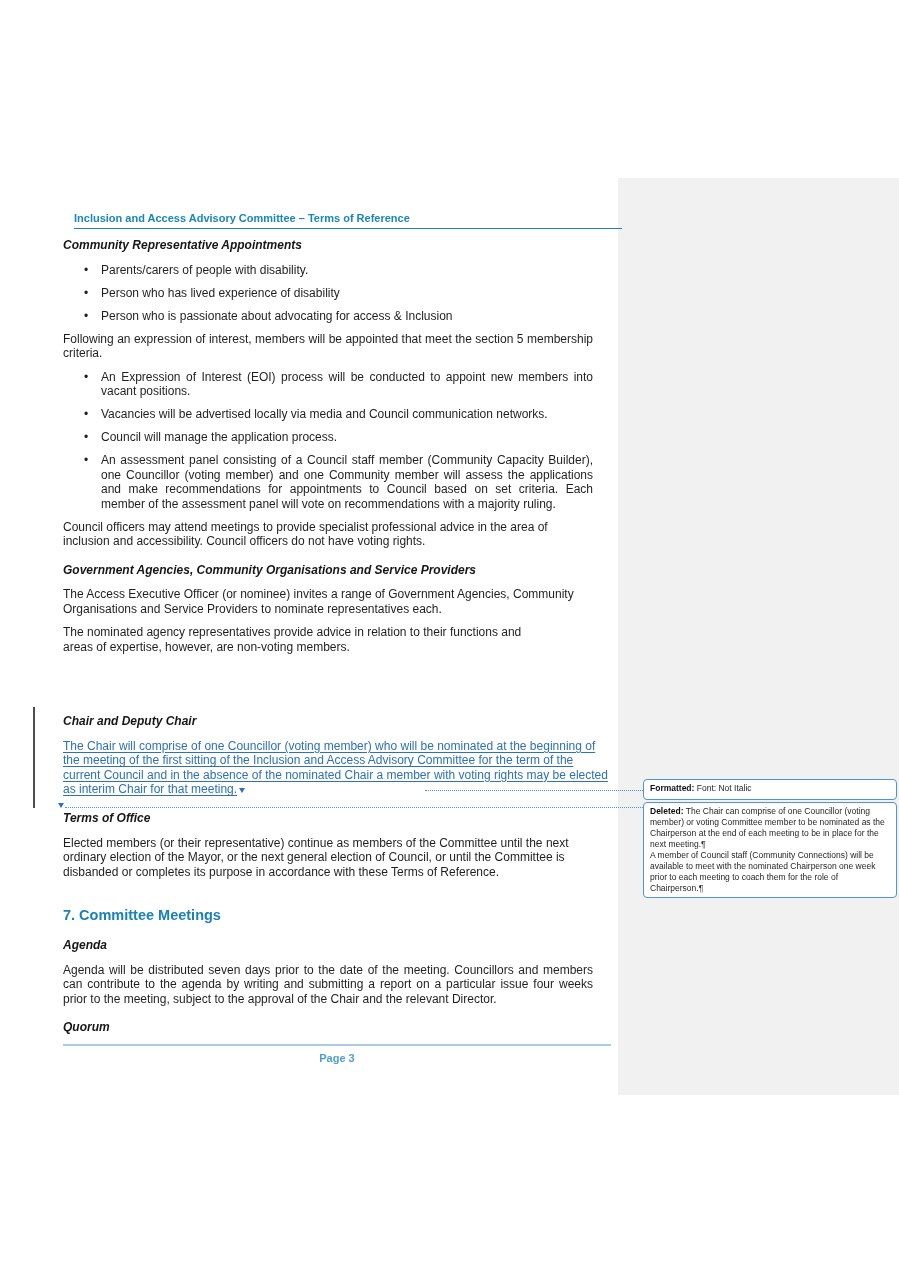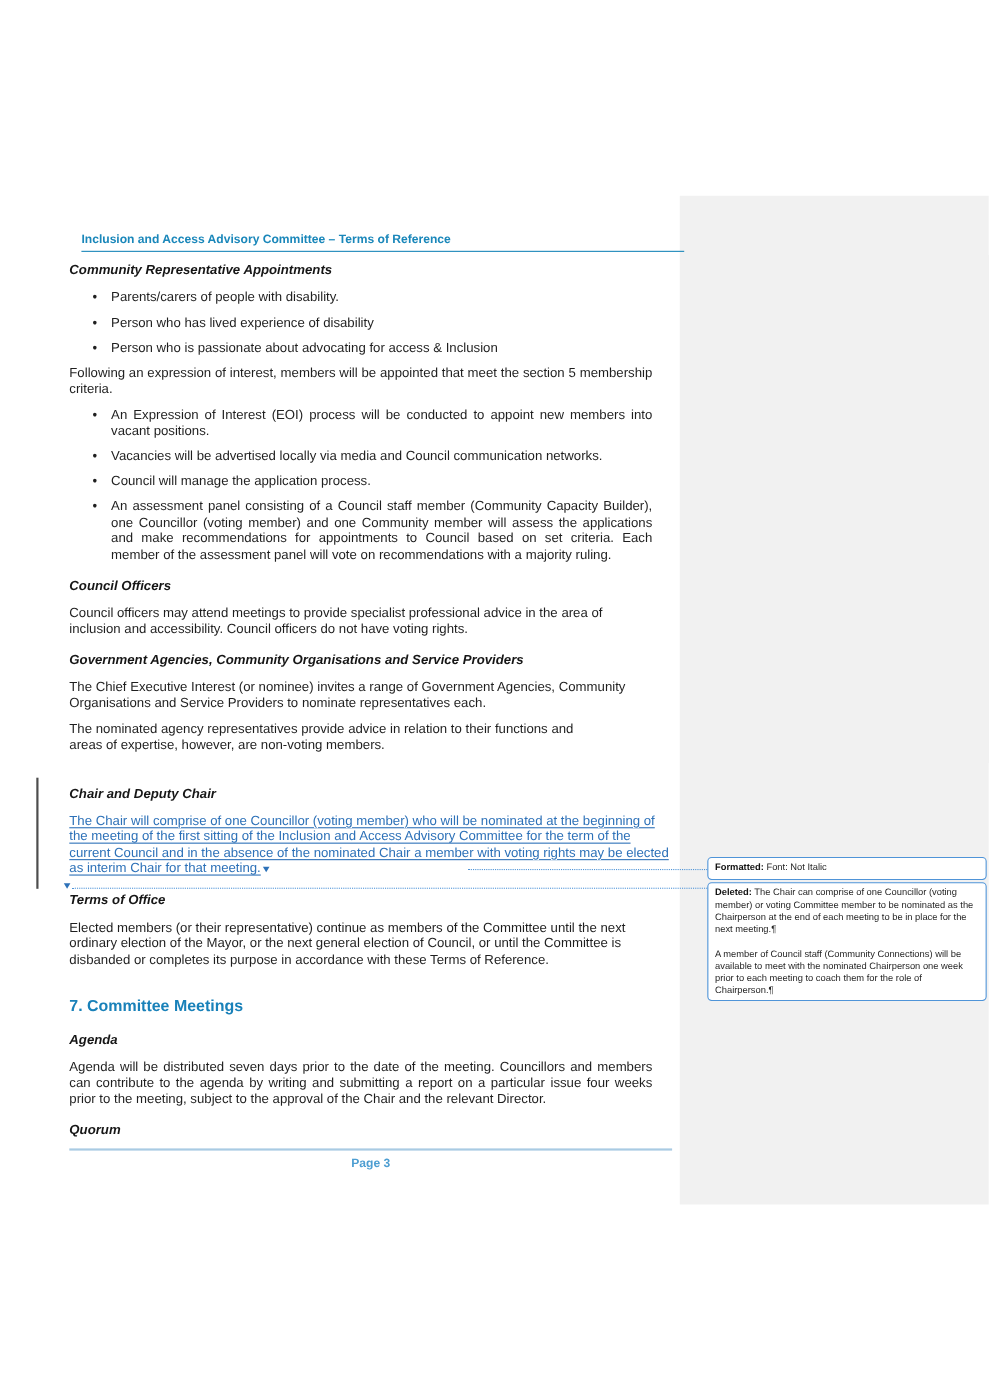--- a/index.html
+++ b/index.html
@@ -63,21 +63,21 @@
   .conn-deleted   { left:65px;  top:807px; width:578px; }
 
   .balloon {
     position:absolute; left:643px; width:240px; background:#ffffff;
     border:1px solid #4f94d8; border-radius:4px; padding:3px 6px;
     font-size:8.5px; line-height:11px; color:#262626;
   }
   .balloon b { font-weight:bold; color:#111111; }
   .balloon-formatted { top:779px; height:13px; white-space:nowrap; overflow:hidden; }
   .balloon-deleted   { top:802px; }
-  .balloon .para2 { display:block;margin-top:12px; }
+  .balloon .para2 { display:block; }
 
   .footer-rule { position:absolute; left:63px; top:1044px; width:548px; border-top:2px solid #a9cbe3; }
   .footer-page {
     position:absolute; left:63px; top:1052px; width:548px; text-align:center;
     font-size:11px; font-weight:bold; color:#4d9ed2;
   }
 </style>
 </head>
 <body>
 
@@ -94,24 +94,23 @@
       <li>Person who has lived experience of disability</li>
       <li>Person who is passionate about advocating for access &amp; Inclusion</li>
     </ul>
     <p class="just">Following an expression of interest, members will be appointed that meet the section 5 membership criteria.</p>
     <ul>
       <li class="just">An Expression of Interest (EOI) process will be conducted to appoint new members into vacant positions.</li>
       <li>Vacancies will be advertised locally via media and Council communication networks.</li>
       <li>Council will manage the application process.</li>
       <li class="just">An assessment panel consisting of a Council staff member (Community Capacity Builder), one Councillor (voting member) and one Community member will assess the applications and make recommendations for appointments to Council based on set criteria. Each member of the assessment panel will vote on recommendations with a majority ruling.</li>
     </ul>
-    <h3 class="sub">Council Officers</h3>
     <p>Council officers may attend meetings to provide specialist professional advice in the area of inclusion and accessibility. Council officers do not have voting rights.</p>
     <h3 class="sub">Government Agencies, Community Organisations and Service Providers</h3>
-    <p>The Chief Executive Interest (or nominee) invites a range of Government Agencies, Community Organisations and Service Providers to nominate representatives each.</p>
+    <p>The Access Executive Officer (or nominee) invites a range of Government Agencies, Community Organisations and Service Providers to nominate representatives each.</p>
     <p class="narrow">The nominated agency representatives provide advice in relation to their functions and areas of expertise, however, are non-voting members.</p>
   </div>
 
   <div class="col col-chair">
     <h3 class="sub first">Chair and Deputy Chair</h3>
     <p><span class="ins">The Chair will comprise of one Councillor (voting member) who will be nominated at the beginning of the meeting of the first sitting of the Inclusion and Access Advisory Committee for the term of the current Council and in the absence of the nominated Chair a member with voting rights may be elected as interim Chair for that meeting.</span><span class="anchor-ins"></span></p>
   </div>
 
   <div class="col col-terms">
     <h3 class="sub first">Terms of Office</h3>

